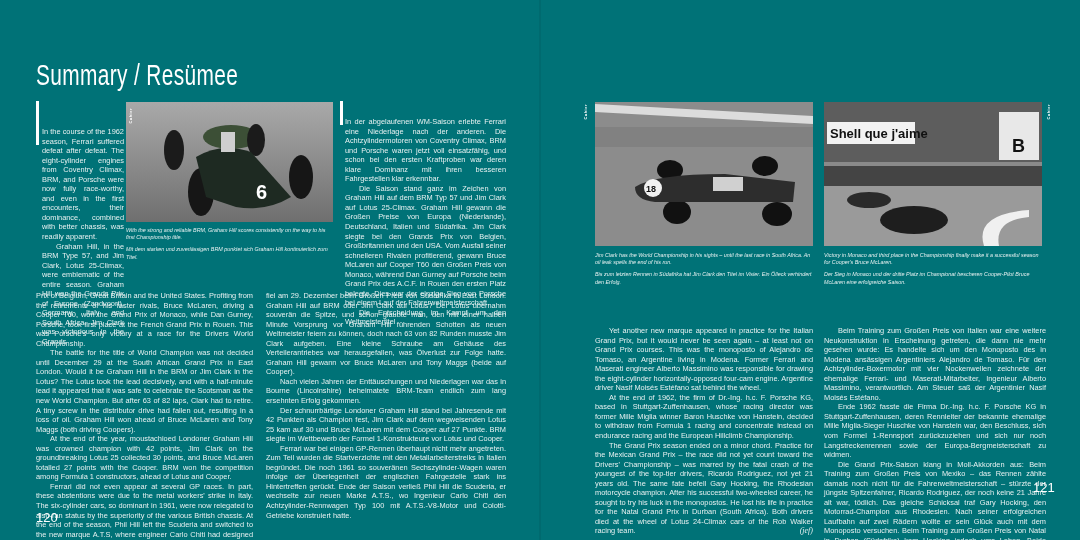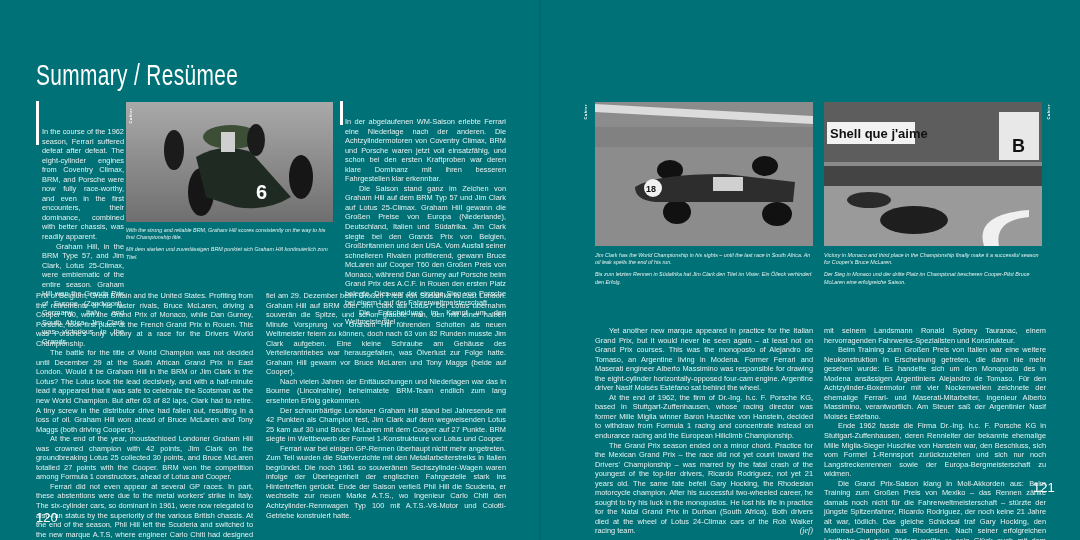--- a/index.html
+++ b/index.html
@@ -126,20 +126,19 @@
     <p>Der Sieg in Monaco und der dritte Platz im Championat bescheren Cooper-Pilot Bruce McLaren eine erfolgreiche Saison.</p>
   </div>
 
   <div class="txt" style="left:595px; top:298px; width:218px;">
     <p class="ind">Yet another new marque appeared in practice for the Italian Grand Prix, but it would never be seen again – at least not on Grand Prix courses. This was the monoposto of Alejandro de Tomaso, an Argentine living in Modena. Former Ferrari and Maserati engineer Alberto Massimino was responsible for drawing the eight-cylinder horizontally-opposed four-cam engine. Argentine driver Nasif Moisés Estéfano sat behind the wheel.</p>
     <p class="ind">At the end of 1962, the firm of Dr.-Ing. h.c. F. Porsche KG, based in Stuttgart-Zuffenhausen, whose racing director was former Mille Miglia winner Baron Huschke von Hanstein, decided to withdraw from Formula 1 racing and concentrate instead on endurance racing and the European Hillclimb Championship.</p>
     <p class="ind"><span>The Grand Prix season ended on a minor chord. Practice for the Mexican Grand Prix – the race did not yet count toward the Drivers' Championship – was marred by the fatal crash of the youngest of the top-tier drivers, Ricardo Rodriguez, not yet 21 years old. The same fate befell Gary Hocking, the Rhodesian motorcycle champion. After his successful two-wheeled career, he sought to try his luck in the monopostos. He lost his life in practice for the Natal Grand Prix in Durban (South Africa). Both drivers died at the wheel of Lotus 24-Climax cars of the Rob Walker racing team.</span> <span class="sig">(jef)</span></p>
   </div>
 
   <div class="txt" style="left:824px; top:298px; width:222px;">
-    <p>mit seinem Landsmann Ronald Sydney Tauranac, einem hervorragenden Fahrwerks-Spezialisten und Konstrukteur.</p>
     <p class="ind">Beim Training zum Großen Preis von Italien war eine weitere Neukonstruktion in Erscheinung getreten, die dann nie mehr gesehen wurde: Es handelte sich um den Monoposto des in Modena ansässigen Argentiniers Alejandro de Tomaso. Für den Achtzylinder-Boxermotor mit vier Nockenwellen zeichnete der ehemalige Ferrari- und Maserati-Mitarbeiter, Ingenieur Alberto Massimino, verantwortlich. Am Steuer saß der Argentinier Nasif Moisés Estéfano.</p>
     <p class="ind">Ende 1962 fasste die Firma Dr.-Ing. h.c. F. Porsche KG in Stuttgart-Zuffenhausen, deren Rennleiter der bekannte ehemalige Mille Miglia-Sieger Huschke von Hanstein war, den Beschluss, sich vom Formel 1-Rennsport zurückzuziehen und sich nur noch Langstreckenrennen sowie der Europa-Bergmeisterschaft zu widmen.</p>
     <p class="ind"><span>Die Grand Prix-Saison klang in Moll-Akkorden aus: Beim Training zum Großen Preis von Mexiko – das Rennen zählte damals noch nicht für die Fahrerweltmeisterschaft – stürzte der jüngste Spitzenfahrer, Ricardo Rodriguez, der noch keine 21 Jahre alt war, tödlich. Das gleiche Schicksal traf Gary Hocking, den Motorrad-Champion aus Rhodesien. Nach seiner erfolgreichen Laufbahn auf zwei Rädern wollte er sein Glück auch mit dem Monoposto versuchen. Beim Training zum Großen Preis von Natal in Durban (Südafrika) kam Hocking jedoch ums Leben. Beide Piloten verunglückten mit einem Lotus 24-Climax des Rob Walker-Rennteams.</span> </p>
   </div>
 
   <div class="pageno" style="left:1033px; top:480px;">121</div>
 </div>
 
 </body></html>

